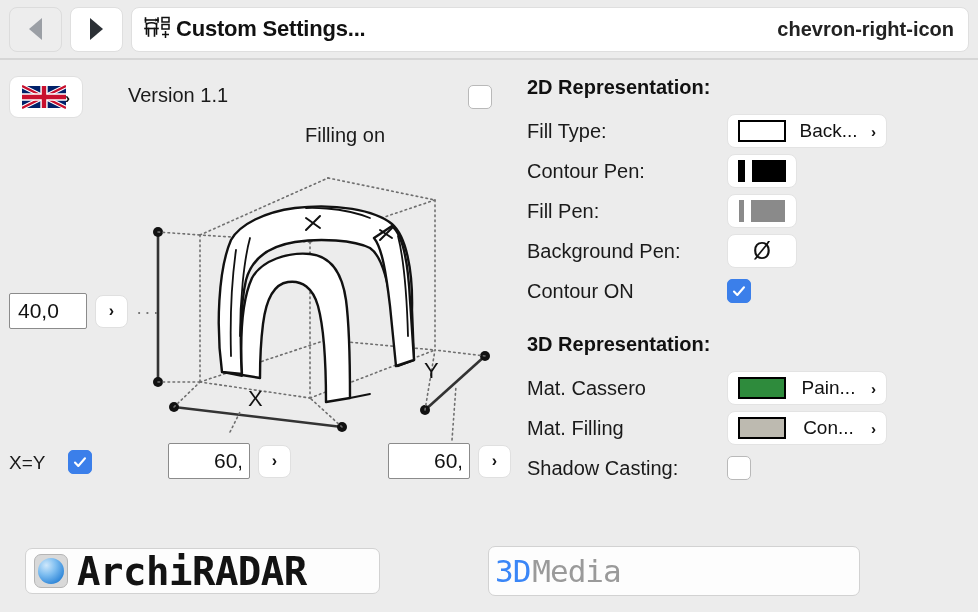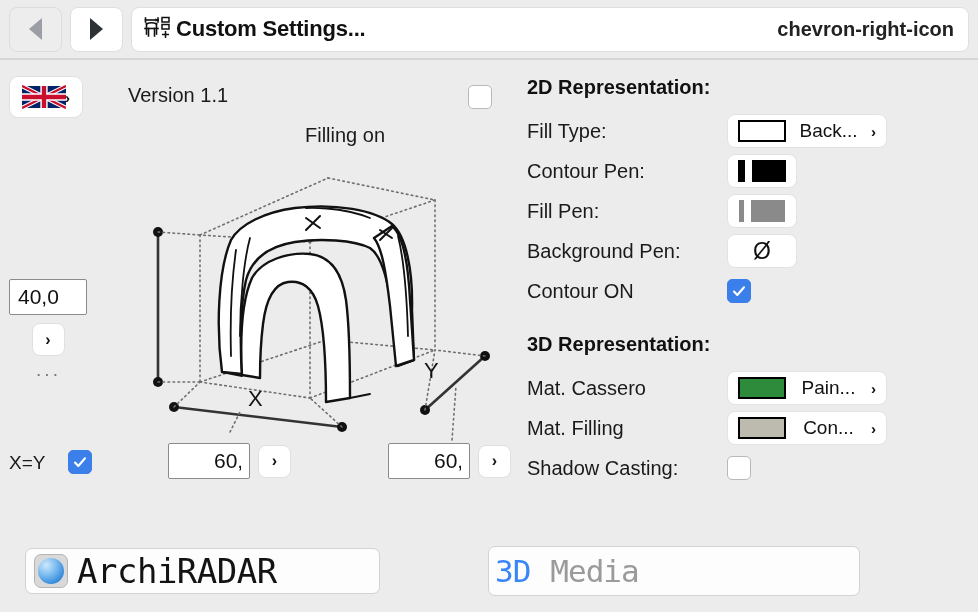--- a/index.html
+++ b/index.html
@@ -119,21 +119,21 @@
     border-radius: 8px;
     display: flex; align-items: center; justify-content: center;
     box-sizing: border-box;
     font-size: 16px; font-weight: bold; color: #111;
   }
   .dots-lead {
     font-size: 19px; color: #777; letter-spacing: 2px;
     line-height: 1;
   }
 
-  #z-field  { left: 9px;   top: 279px; flex-direction: column; }
+  #z-field  { left: 9px;   top: 293px; }
   #x-field  { left: 168px; top: 443px; }
   #y-field  { left: 388px; top: 443px; }
 
   .xy-label {
     position: absolute; left: 9px; top: 452px;
     font-size: 19px; color: #1a1a1a;
   }
   #xy-cb { position: absolute; left: 68px; top: 450px; }
 
   
@@ -187,21 +187,21 @@
     background: #d9d9d9; border: 1px solid #b5b5b5;
     display: flex; align-items: center; justify-content: center;
     box-sizing: border-box; flex: 0 0 auto;
   }
   .globe-inner {
     width: 26px; height: 26px; border-radius: 50%;
     background: radial-gradient(circle at 32% 28%, #cfe8fb 0%, #7dbdf0 38%, #2f86d8 78%, #1b5fa8 100%);
   }
   .archiradar-txt {
     font-family: "DejaVu Sans Mono", monospace;
-    font-size: 34px; font-weight: normal; color: #131313;
+    font-size: 39px; font-weight: bold; color: #131313;
     letter-spacing: -0.5px;
   }
   #logo-3dmedia {
     left: 488px; top: 546px; width: 372px; height: 50px;
     padding-left: 6px; gap: 0;
   }
   .md-txt {
     font-family: "DejaVu Sans Mono", monospace;
     font-size: 31px; font-weight: normal;
     letter-spacing: -1px;
@@ -475,16 +475,16 @@
 
   <div class="logo" id="logo-archiradar">
     <span class="globe">
       <span class="globe-inner"></span>
     </span>
     <span class="archiradar-txt">ArchiRADAR</span>
   </div>
 
   <div class="logo" id="logo-3dmedia">
     <span class="md-txt md-3d">3D</span>
-    <span class="md-txt md-med" style="margin-left:20px;">Media</span>
+    <span class="md-txt md-med" style="margin-left:2px;">Media</span>
   </div>
 
 </div>
 
 </body></html>

